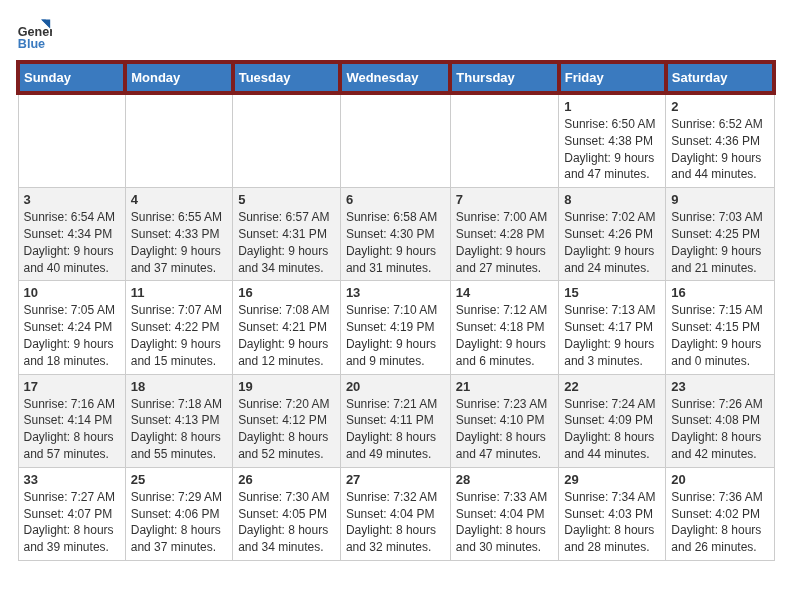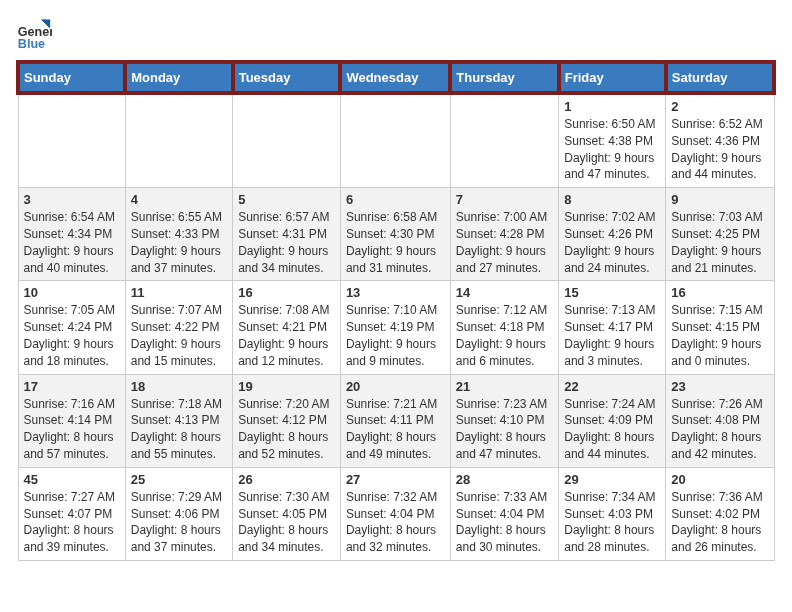--- a/index.html
+++ b/index.html
@@ -236,21 +236,21 @@
       </td>
         <td style="background: rgb(242, 242, 242); margin-top: 36px;">
         <span class="day-num">23</span>
         <div class="day-info">
           Sunrise: 7:26 AM<br>Sunset: 4:08 PM<br>Daylight: 8 hours and 42 minutes.
         </div>
       </td>
       </tr>
       <tr>
         <td>
-        <span class="day-num">45</span>
+        <span class="day-num">33</span>
         <div class="day-info">
           Sunrise: 7:27 AM<br>Sunset: 4:07 PM<br>Daylight: 8 hours and 39 minutes.
         </div>
       </td>
         <td>
         <span class="day-num">25</span>
         <div class="day-info">
           Sunrise: 7:29 AM<br>Sunset: 4:06 PM<br>Daylight: 8 hours and 37 minutes.
         </div>
       </td>

